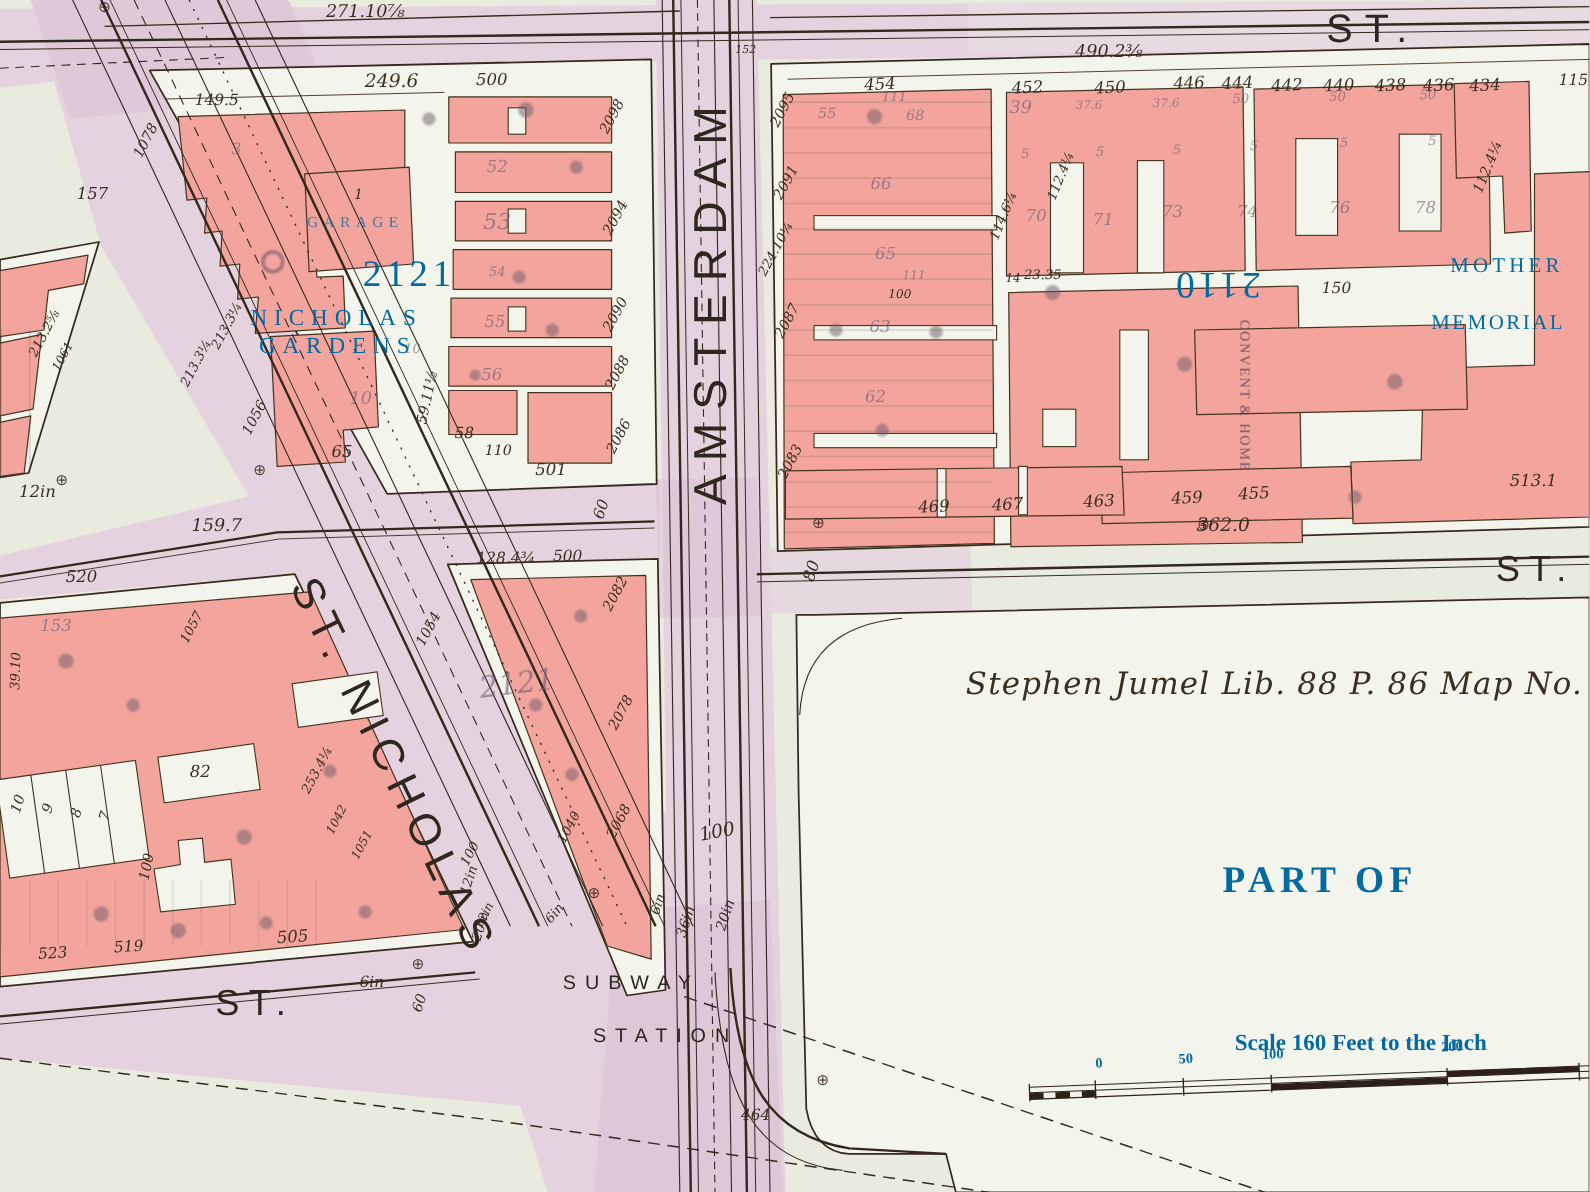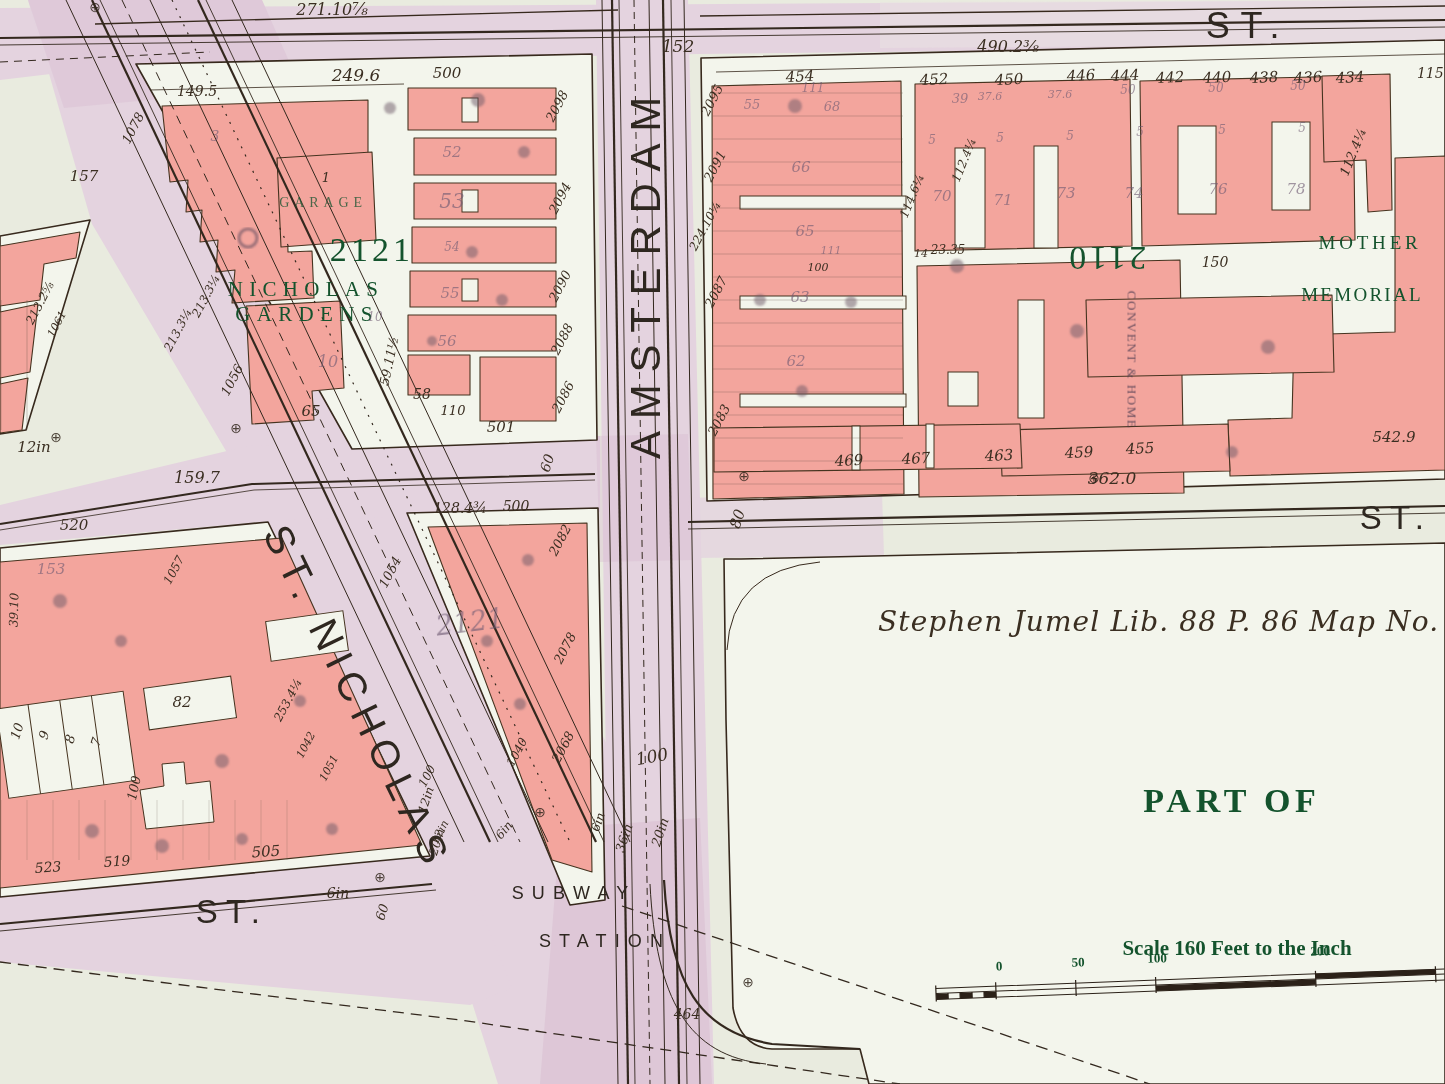--- a/index.html
+++ b/index.html
@@ -3,21 +3,21 @@
 <meta charset="utf-8">
 <style>
   html,body{margin:0;padding:0;background:#cfcfc6;}
   #plate{position:relative;width:1445px;height:1084px;overflow:hidden;background:#e9ebdf;
          font-family:"DejaVu Serif",serif;}
   #artwork{position:absolute;left:0;top:0;}
   .lbl{position:absolute;white-space:nowrap;color:#3a2e21;line-height:1;
        transform:translate(-50%,-50%) rotate(var(--r,0deg));}
   .la{transform:translate(0,-50%) rotate(var(--r,0deg));}
   .it{font-family:"DejaVu Serif",serif;font-style:italic;}
-  .ser{font-family:"Liberation Serif",serif;color:#14532d;}
+  .ser{font-family:"Liberation Serif",serif;color:#0369a1;}
   .st{font-family:"Liberation Sans",sans-serif;color:#2e2720;}
   .stamp{font-family:"DejaVu Serif",serif;font-style:italic;color:#6e5a72;opacity:.62;filter:blur(.4px);}
   .stamp2{font-family:"Liberation Serif",serif;color:#4a3b50;opacity:.8;filter:blur(.3px);}
   .sym{font-family:"DejaVu Sans",sans-serif;color:#33281e;opacity:.85;font-style:normal;}
   .b7{font-weight:700;}
 </style>
 </head>
 <body>
 
 <div id="plate">
@@ -219,21 +219,21 @@
 <span class="lbl ser" style="left:307px;top:314px;font-size:21px;letter-spacing:.3em">GARDENS</span>
 <span class="lbl ser" style="left:323px;top:203px;font-size:14px;letter-spacing:.35em;opacity:.75">GARAGE</span>
 <span class="lbl it" style="left:326px;top:177px;font-size:13px">1</span>
 <span class="lbl stamp" style="left:470px;top:622px;font-size:27px;--r:-7deg">2121</span>
 <span class="lbl ser" style="left:1106px;top:258px;font-size:34px;letter-spacing:.1em;--r:180deg">2110</span>
 <span class="lbl stamp2" style="left:1132px;top:360px;font-size:13px;letter-spacing:.12em;--r:90deg">CONVENT &amp; HOME</span>
 <span class="lbl ser" style="left:1370px;top:242px;font-size:19px;letter-spacing:.2em">MOTHER</span>
 <span class="lbl ser" style="left:1362px;top:294px;font-size:19px;letter-spacing:.12em">MEMORIAL</span>
 
 <span class="lbl it la" style="left:878px;top:622px;font-size:28px;letter-spacing:.04em">Stephen Jumel  Lib. 88  P. 86  Map No. 89</span>
-<span class="lbl ser b7" style="left:1232px;top:801px;font-size:34px;letter-spacing:.14em">PART OF</span>
+<span class="lbl ser b7" style="left:1200px;top:801px;font-size:34px;letter-spacing:.14em">PART OF</span>
 <span class="lbl ser b7" style="left:1237px;top:948px;font-size:21px">Scale 160 Feet to the Inch</span>
 <span class="lbl ser b7" style="left:999px;top:966px;font-size:13px;--r:-2deg">0</span>
 <span class="lbl ser b7" style="left:1078px;top:962px;font-size:13px;--r:-2deg">50</span>
 <span class="lbl ser b7" style="left:1157px;top:958px;font-size:13px;--r:-2deg">100</span>
 <span class="lbl ser b7" style="left:1320px;top:951px;font-size:13px;--r:-2deg">200</span>
 
 <span class="lbl it" style="left:800px;top:77px;font-size:15px;--r:-3deg">454</span>
 <span class="lbl it" style="left:934px;top:80px;font-size:15px;--r:-3deg">452</span>
 <span class="lbl it" style="left:1009px;top:80px;font-size:15px;--r:-3deg">450</span>
 <span class="lbl it" style="left:1081px;top:76px;font-size:15px;--r:-3deg">446</span>
@@ -249,21 +249,21 @@
 <span class="lbl it" style="left:999px;top:456px;font-size:15px;--r:-3deg">463</span>
 <span class="lbl it" style="left:1079px;top:453px;font-size:15px;--r:-3deg">459</span>
 <span class="lbl it" style="left:1140px;top:449px;font-size:15px;--r:-3deg">455</span>
 
 <span class="lbl it" style="left:48px;top:867px;font-size:14px;--r:-4deg">523</span>
 <span class="lbl it" style="left:117px;top:861px;font-size:14px;--r:-4deg">519</span>
 <span class="lbl it" style="left:266px;top:852px;font-size:15px;--r:-4deg">505</span>
 
 <span class="lbl it" style="left:332px;top:10px;font-size:16px">271.10⅞</span>
 <span class="lbl it" style="left:84px;top:176px;font-size:15px">157</span>
-<span class="lbl it" style="left:678px;top:46px;font-size:17px">152</span>
+<span class="lbl it" style="left:678px;top:46px;font-size:10px">152</span>
 <span class="lbl it" style="left:1008px;top:47px;font-size:16px">490.2⅜</span>
 <span class="lbl it" style="left:1437px;top:73px;font-size:14px">115.2</span>
 <span class="lbl it" style="left:356px;top:75px;font-size:17px">249.6</span>
 <span class="lbl it" style="left:197px;top:91px;font-size:14px">149.5</span>
 <span class="lbl it" style="left:447px;top:73px;font-size:15px">500</span>
 <span class="lbl it" style="left:501px;top:427px;font-size:15px">501</span>
 <span class="lbl it" style="left:453px;top:410px;font-size:13px">110</span>
 <span class="lbl it" style="left:422px;top:394px;font-size:14px">58</span>
 <span class="lbl it" style="left:311px;top:411px;font-size:15px">65</span>
 <span class="lbl it" style="left:389px;top:361px;font-size:13px;--r:-78deg">59.11½</span>
@@ -289,21 +289,21 @@
 <span class="lbl it" style="left:134px;top:788px;font-size:13px;--r:-78deg">100</span>
 <span class="lbl it" style="left:382px;top:912px;font-size:13px;--r:-72deg">60</span>
 <span class="lbl it" style="left:338px;top:893px;font-size:14px">6in</span>
 <span class="lbl it" style="left:547px;top:463px;font-size:14px;--r:-72deg">60</span>
 <span class="lbl it" style="left:738px;top:519px;font-size:15px;--r:-72deg">80</span>
 <span class="lbl it" style="left:460px;top:508px;font-size:14px">128.4¾</span>
 <span class="lbl it" style="left:516px;top:506px;font-size:14px">500</span>
 <span class="lbl it" style="left:517px;top:752px;font-size:12px;--r:-62deg">1040</span>
 <span class="lbl it" style="left:652px;top:757px;font-size:17px;--r:-10deg">100</span>
 <span class="lbl it" style="left:687px;top:1014px;font-size:14px">464</span>
-<span class="lbl it" style="left:1394px;top:437px;font-size:15px">542.9</span>
+<span class="lbl it" style="left:1394px;top:437px;font-size:15px">513.1</span>
 <span class="lbl it" style="left:1112px;top:478px;font-size:17px">362.0</span>
 <span class="lbl it" style="left:1215px;top:262px;font-size:14px">150</span>
 <span class="lbl it" style="left:912px;top:196px;font-size:12px;--r:-68deg">114.6¼</span>
 <span class="lbl it" style="left:964px;top:160px;font-size:12px;--r:-68deg">112.4¼</span>
 <span class="lbl it" style="left:1353px;top:152px;font-size:13px;--r:-68deg">112.4¼</span>
 <span class="lbl it" style="left:921px;top:253px;font-size:11px">14</span>
 <span class="lbl it" style="left:948px;top:250px;font-size:12px">23.35</span>
 <span class="lbl it" style="left:818px;top:267px;font-size:11px">100</span>
 <span class="lbl stamp" style="left:813px;top:88px;font-size:12px">111</span>
 
@@ -345,21 +345,21 @@
 <span class="lbl stamp" style="left:801px;top:167px;font-size:15px">66</span>
 <span class="lbl stamp" style="left:805px;top:231px;font-size:15px">65</span>
 <span class="lbl stamp" style="left:800px;top:297px;font-size:15px">63</span>
 <span class="lbl stamp" style="left:796px;top:361px;font-size:15px">62</span>
 <span class="lbl stamp" style="left:942px;top:196px;font-size:15px">70</span>
 <span class="lbl stamp" style="left:1003px;top:200px;font-size:15px">71</span>
 <span class="lbl stamp" style="left:1066px;top:193px;font-size:15px">73</span>
 <span class="lbl stamp" style="left:1134px;top:193px;font-size:15px">74</span>
 <span class="lbl stamp" style="left:1218px;top:189px;font-size:15px">76</span>
 <span class="lbl stamp" style="left:1296px;top:189px;font-size:15px">78</span>
-<span class="lbl stamp" style="left:960px;top:98px;font-size:13px">39</span>
+<span class="lbl stamp" style="left:928px;top:98px;font-size:16px">39</span>
 <span class="lbl stamp" style="left:990px;top:96px;font-size:11px">37.6</span>
 <span class="lbl stamp" style="left:1060px;top:94px;font-size:11px">37.6</span>
 <span class="lbl stamp" style="left:1128px;top:90px;font-size:12px">50</span>
 <span class="lbl stamp" style="left:1216px;top:88px;font-size:12px">50</span>
 <span class="lbl stamp" style="left:1298px;top:86px;font-size:12px">50</span>
 <span class="lbl stamp" style="left:932px;top:140px;font-size:12px">5</span>
 <span class="lbl stamp" style="left:1000px;top:138px;font-size:12px">5</span>
 <span class="lbl stamp" style="left:1070px;top:136px;font-size:12px">5</span>
 <span class="lbl stamp" style="left:1140px;top:132px;font-size:12px">5</span>
 <span class="lbl stamp" style="left:1222px;top:130px;font-size:12px">5</span>

